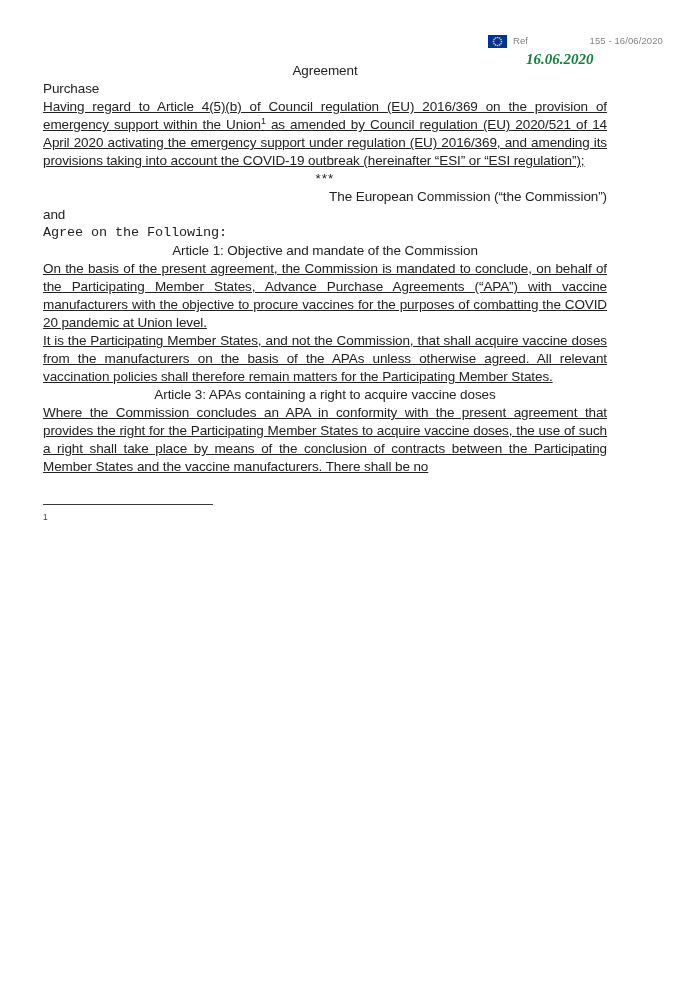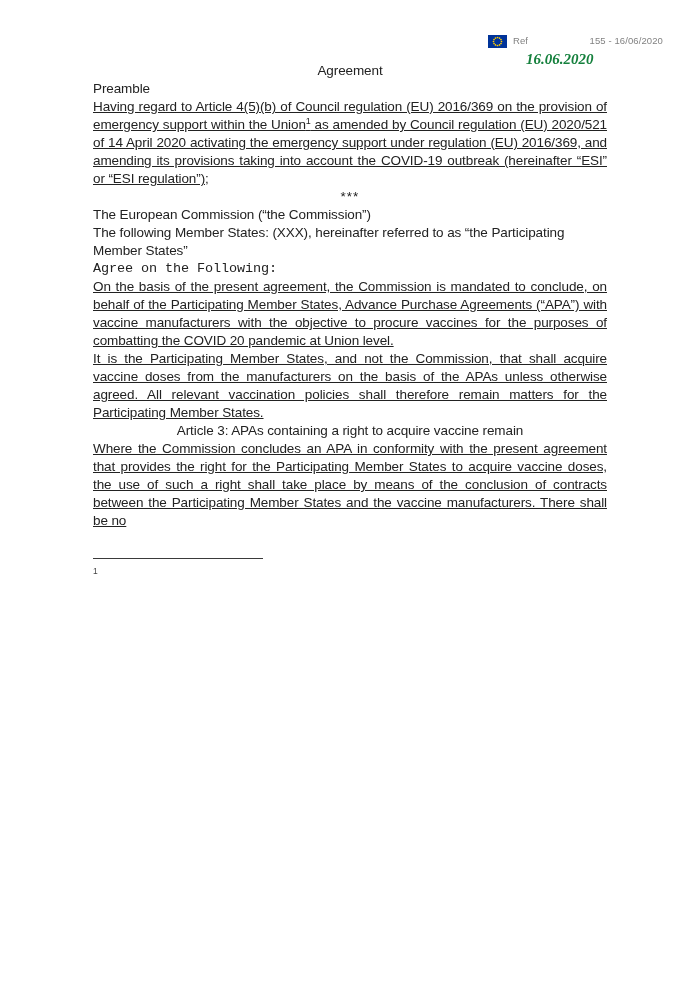--- a/index.html
+++ b/index.html
@@ -35,36 +35,36 @@
     font-weight: bold;
     font-style: italic;
     font-size: 15px;
     color: #15803d;
     margin: 16px -4px 0 -2px;
     position: relative;
     z-index: 2;
   }
   
   .doc {
-    padding: 62px 93px 0 93px;
+    padding: 62px 93px 0 43px;
     font-size: 13.5px;
     line-height: 18px;
     letter-spacing: -0.1px;
   }
   .doc p, .doc h1, .doc h2, .doc h3 {
     margin: 0;
     font-size: 13.5px;
     font-weight: normal;
   }
   .title { text-align: center; font-weight: bold; }
   .preamble-heading { font-weight: bold; margin-top: 13px; }
   .just { text-align: justify; text-decoration: underline; }
   .para1 { margin-top: 12px; }
   .separator { text-align: center; margin-top: 38px; letter-spacing: 1px; }
-  .party-1 { margin-top: 21px; }
+  .party-1 { margin-top: 21px; text-align: right; }
   .party-2 { margin-top: 10px; }
   .party-3 { margin-top: 12px; }
   .party-4 { margin-top: 15px; }
   .party-5 { margin-top: 12px; font-family: Liberation Mono, monospace; }
   .article-title { text-align: center; }
   .art1-title { margin-top: 45px; }
   .art1-p1 { margin-top: 14px; }
   .art1-p2 { margin-top: 12px; }
   .art2-title { margin-top: 12px; }
   .art2-p1 { margin-top: 14px; }
@@ -109,42 +109,43 @@
     </span>
     <span class="ref-gray">Ref</span>
     <span class="stamp">16.06.2020</span>
     <span class="ref-gray">155 - 16/06/2020</span>
   </div>
 
   <div class="doc">
 
     <h1 class="title">Agreement</h1>
 
-    <h2 class="preamble-heading">Preamble</h2>
+    <h2 class="preamble-heading">Purchase</h2>
 
     <p class="just para1"><span>Having regard to Article 4(5)(b) of Council regulation (EU) 2016/369 on the provision of emergency support within the Union</span><sup>1</sup><span> as amended by Council regulation (EU) 2020/521 of 14 April 2020 activating the emergency support under regulation (EU) 2016/369, and amending its provisions taking into account the COVID-19 outbreak (hereinafter “ESI” or “ESI regulation”);</span></p>
 
     <p class="separator">***</p>
 
     <p class="party-1">The European Commission (“the Commission”)</p>
 
+    <p class="party-2">and</p>
 
-    <p class="party-3">The following Member States: (XXX), hereinafter referred to as “the Participating Member States”</p>
 
 
     <p class="party-5">Agree on the Following:</p>
 
+    <h3 class="article-title art1-title">Article 1: Objective and mandate of the Commission</h3>
 
     <p class="just art1-p1">On the basis of the present agreement, the Commission is mandated to conclude, on behalf of the Participating Member States, Advance Purchase Agreements (“APA”) with vaccine manufacturers with the objective to procure vaccines for the purposes of combatting the COVID 20 pandemic at Union level.</p>
 
 
 
     <p class="just art2-p1">It is the Participating Member States, and not the Commission, that shall acquire vaccine doses from the manufacturers on the basis of the APAs unless otherwise agreed. All relevant vaccination policies shall therefore remain matters for the Participating Member States.</p>
 
-    <h3 class="article-title art3-title">Article 3: APAs containing a right to acquire vaccine remain</h3>
+    <h3 class="article-title art3-title">Article 3: APAs containing a right to acquire vaccine doses</h3>
 
     <p class="just art3-p1">Where the Commission concludes an APA in conformity with the present agreement that provides the right for the Participating Member States to acquire vaccine doses, the use of such a right shall take place by means of the conclusion of contracts between the Participating Member States and the vaccine manufacturers. There shall be no</p>
 
     <div class="footnote-rule"></div>
 
     <div class="footnote-marker">1</div>
 
   </div>
 
 </div>

